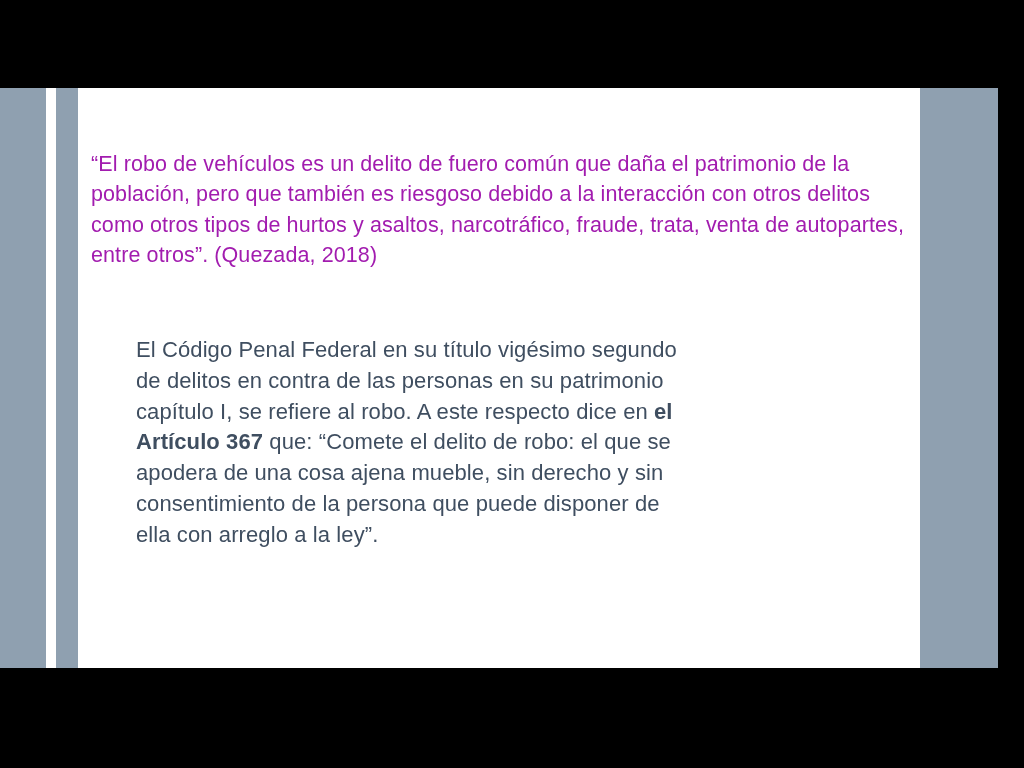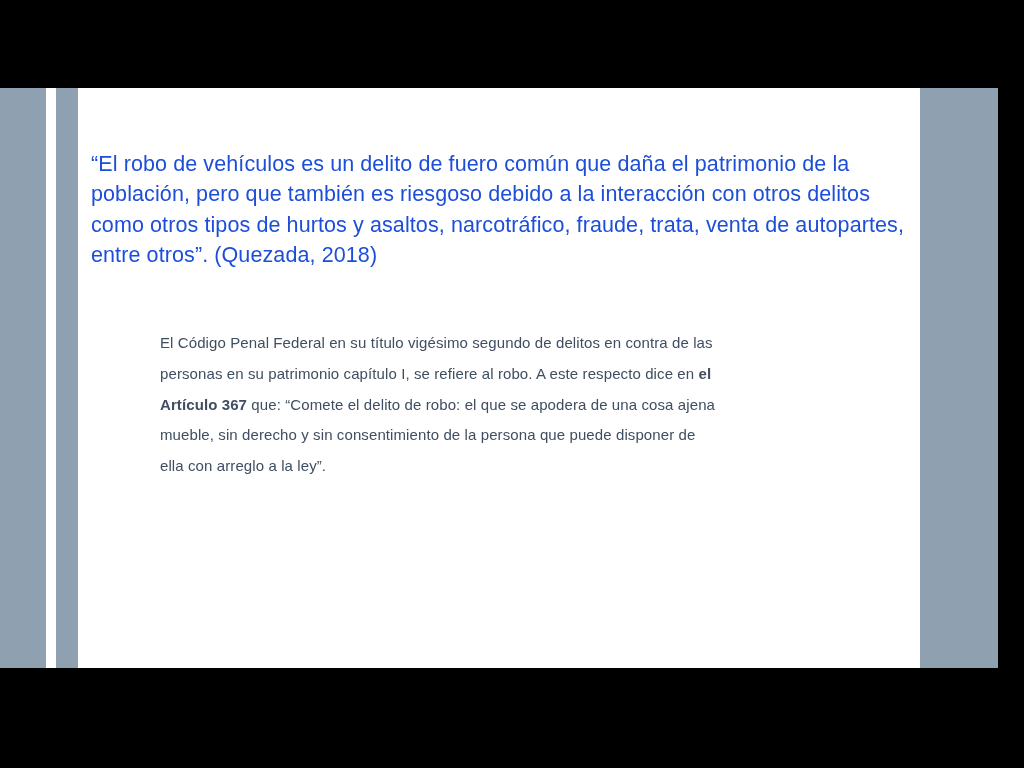--- a/index.html
+++ b/index.html
@@ -72,33 +72,32 @@
     height: 580px;
     background: #ffffff;
   }
   .para-top {
     position: absolute;
     left: 13px;
     top: 39px;
     width: 818px;
     font-size: 21.5px;
     line-height: 30.5px;
-    color: #1d4ed8;
+    color: #a21caf;
     letter-spacing: 0.1px;
   }
   .para-indent {
     position: absolute;
     left: 58px;
     top: 225px;
     width: 560px;
-    font-size: 15px;
+    font-size: 22px;
     line-height: 30.8px;
     color: #3f4e60;
     letter-spacing: 0.1px;
-    margin-left: 24px;
   }
   .para-indent b {
     font-weight: bold;
   }
   .bar-top {
     position: absolute;
     left: 0;
     top: 0;
     width: 1024px;
     height: 88px;

